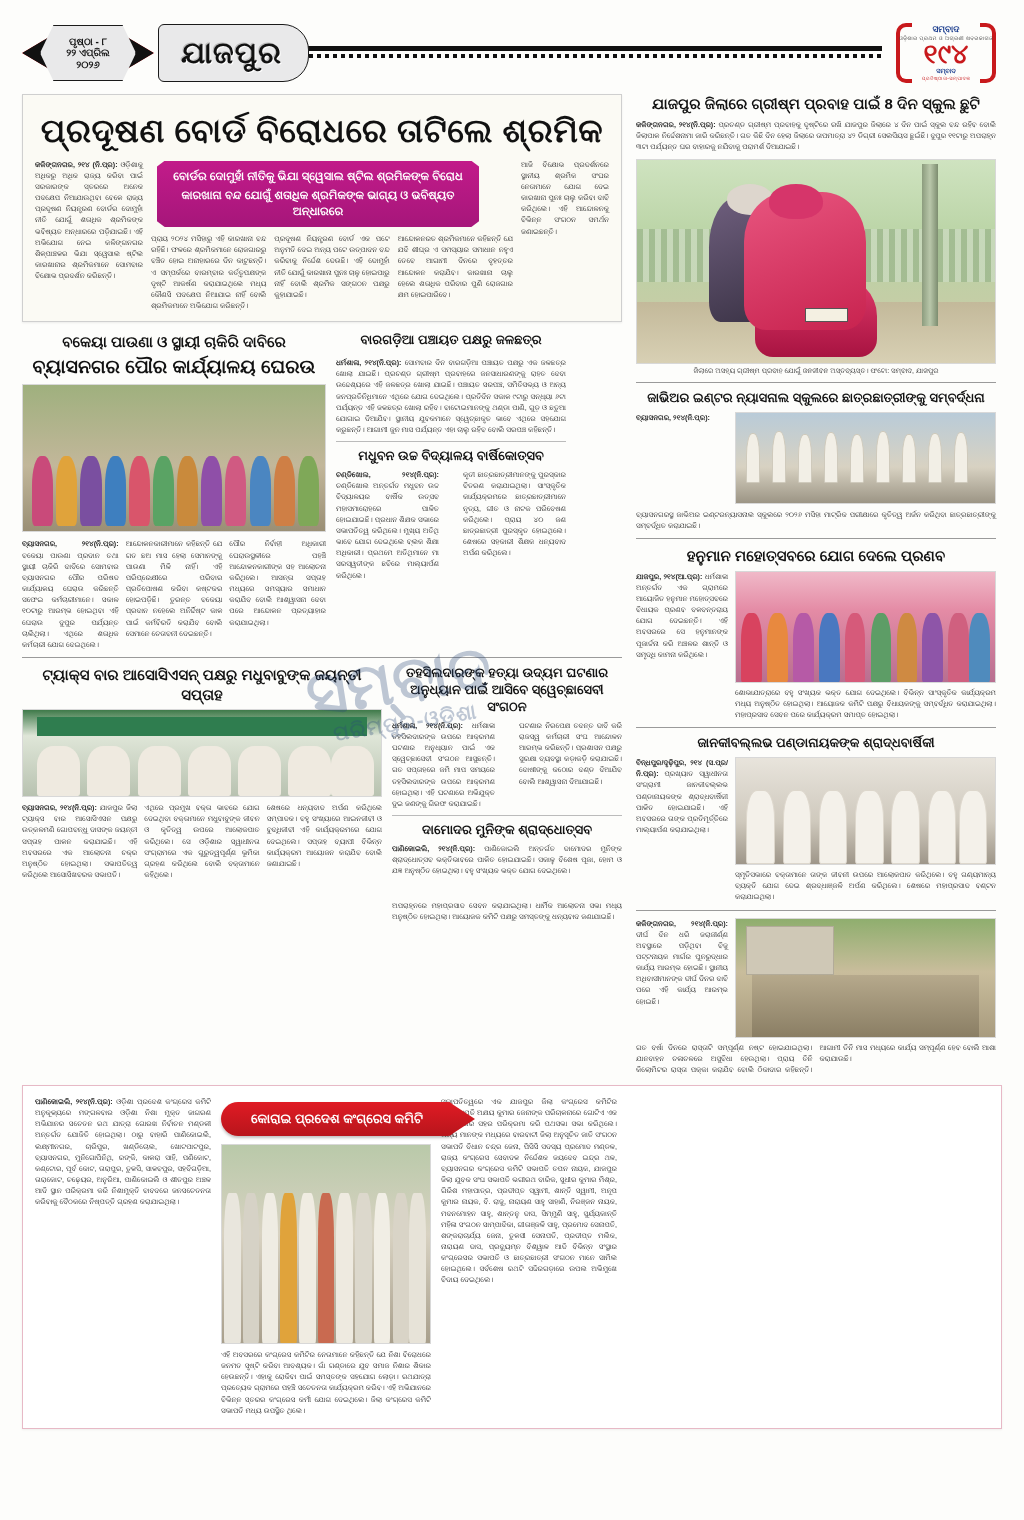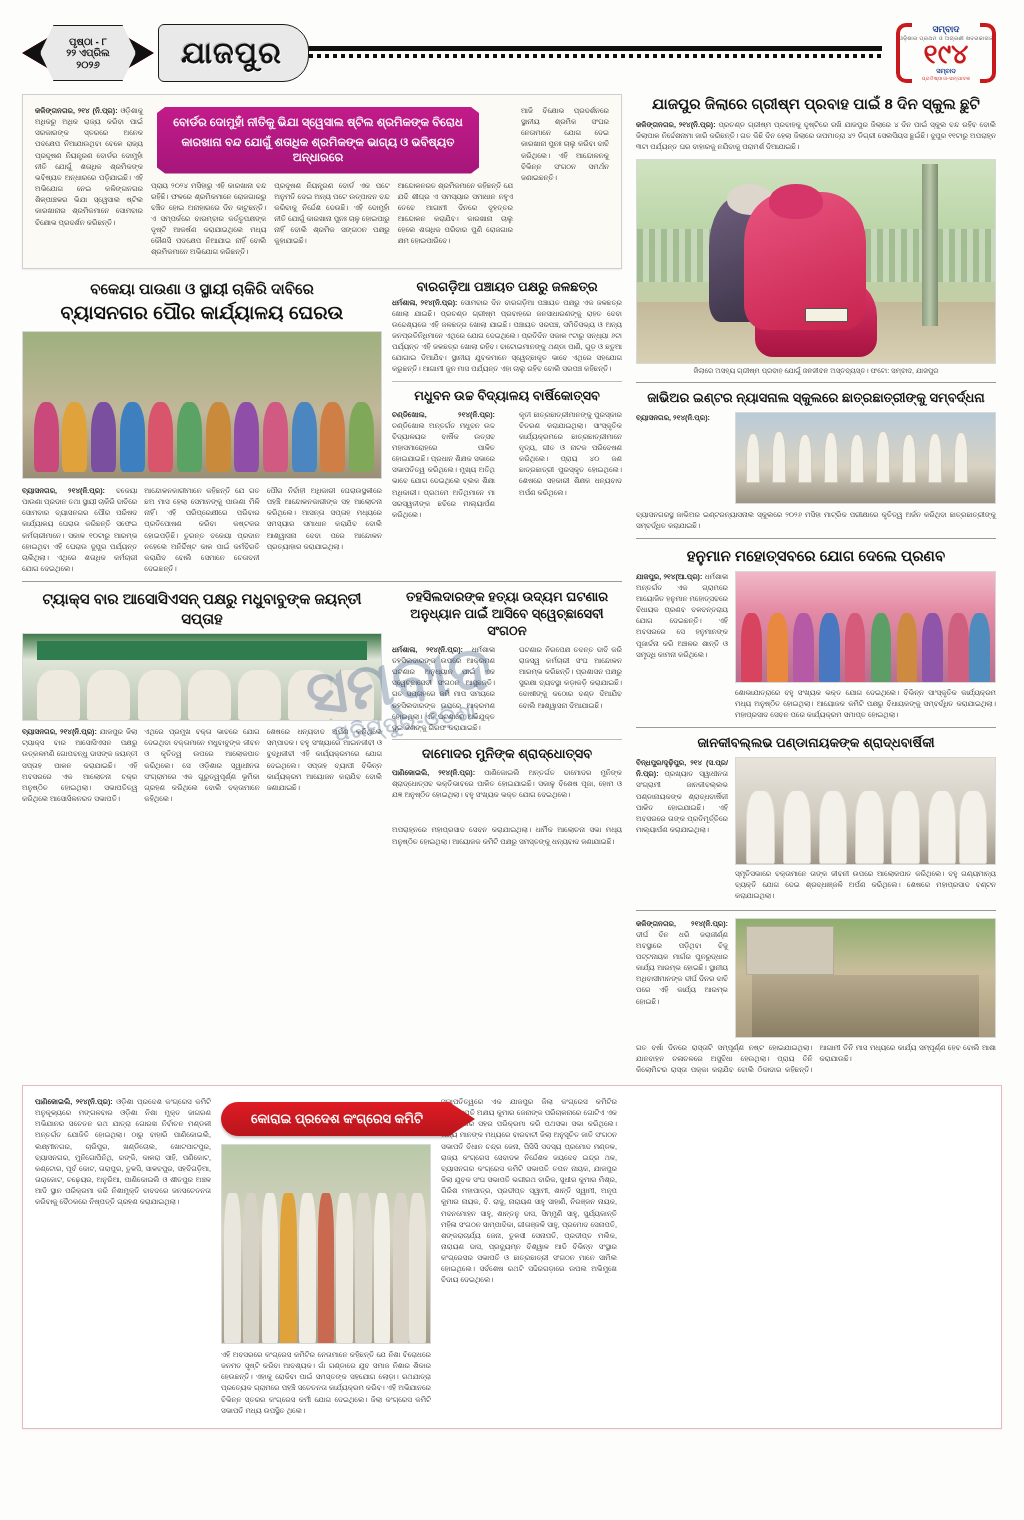--- a/index.html
+++ b/index.html
@@ -250,20 +250,21 @@
         <div class="logo-foot">ପ୍ରତିଷ୍ଠାତା-ସମ୍ପାଦକ</div>
       </div>
     </div>
   </div>
 
   <div class="content">
 
     <div class="col-left">
 
       <div class="lead-box">
+        <div class="lead-head">ପ୍ରଦୂଷଣ ବୋର୍ଡ ବିରୋଧରେ ତାଟିଲେ ଶ୍ରମିକ</div>
         <div class="lead-body">
           <div class="lead-col w-wide">
             <b>କଳିଙ୍ଗନଗର, ୨୧୪ (ନି.ପ୍ର):</b>
             <span>ଓଡ଼ିଶାକୁ ଅଧିକରୁ ଅଧିକ ରାଜ୍ୟ କରିବା ପାଇଁ ସରକାରଙ୍କ ସ୍ତରରେ ଅନେକ ପଦକ୍ଷେପ ନିଆଯାଉଥିବା ବେଳେ ରାଜ୍ୟ ପ୍ରଦୂଷଣ ନିୟନ୍ତ୍ରଣ ବୋର୍ଡର ଦୋମୁହାଁ ନୀତି ଯୋଗୁଁ ଶତାଧିକ ଶ୍ରମିକଙ୍କ ଭବିଷ୍ୟତ ଅନ୍ଧାରରେ ପଡ଼ିଯାଇଛି। ଏହି ଅଭିଯୋଗ ନେଇ କଳିଙ୍ଗନଗର ଶିଳ୍ପାଞ୍ଚଳର ଭିଯା ସ୍ୱେସାଲ ଷ୍ଟିଲ କାରଖାନାର ଶ୍ରମିକମାନେ ସୋମବାର ବିକ୍ଷୋଭ ପ୍ରଦର୍ଶନ କରିଛନ୍ତି।</span>
           </div>
           <div style="flex:1;">
             <div class="magenta-box">
               <div class="ln">ବୋର୍ଡର ଦୋମୁହାଁ ନୀତିକୁ ଭିଯା ସ୍ୱେସାଲ ଷ୍ଟିଲ ଶ୍ରମିକଙ୍କ ବିରୋଧ</div>
               <div class="ln">କାରଖାନା ବନ୍ଦ ଯୋଗୁଁ ଶତାଧିକ ଶ୍ରମିକଙ୍କ ଭାଗ୍ୟ ଓ ଭବିଷ୍ୟତ ଅନ୍ଧାରରେ</div>
             </div>
@@ -272,21 +273,21 @@
               <div class="lead-col" style="width:33%">ପ୍ରଦୂଷଣ ନିୟନ୍ତ୍ରଣ ବୋର୍ଡ ଏକ ପଟେ ଅନୁମତି ଦେଇ ଅନ୍ୟ ପଟେ ଉତ୍ପାଦନ ବନ୍ଦ କରିବାକୁ ନିର୍ଦ୍ଦେଶ ଦେଉଛି। ଏହି ଦୋମୁହାଁ ନୀତି ଯୋଗୁଁ କାରଖାନା ପୁନଃ ଚାଳୁ ହୋଇପାରୁ ନାହିଁ ବୋଲି ଶ୍ରମିକ ସଙ୍ଗଠନ ପକ୍ଷରୁ କୁହାଯାଇଛି।</div>
               <div class="lead-col" style="width:33%">ଆନ୍ଦୋଳନରତ ଶ୍ରମିକମାନେ କହିଛନ୍ତି ଯେ ଯଦି ଶୀଘ୍ର ଏ ସମସ୍ୟାର ସମାଧାନ ନହୁଏ ତେବେ ଆଗାମୀ ଦିନରେ ବୃହତ୍ତର ଆନ୍ଦୋଳନ କରାଯିବ। କାରଖାନା ଚାଲୁ ହେଲେ ଶତାଧିକ ପରିବାର ପୁଣି ରୋଜଗାର କ୍ଷମ ହୋଇପାରିବେ।</div>
             </div>
           </div>
           <div class="lead-col">ଆଜି ବିକ୍ଷୋଭ ପ୍ରଦର୍ଶନରେ ସ୍ଥାନୀୟ ଶ୍ରମିକ ସଂଘର ନେତାମାନେ ଯୋଗ ଦେଇ କାରଖାନା ପୁନଃ ଚାଲୁ କରିବା ଦାବି କରିଥିଲେ। ଏହି ଆନ୍ଦୋଳନକୁ ବିଭିନ୍ନ ସଂଗଠନ ସମର୍ଥନ ଜଣାଇଛନ୍ତି।</div>
         </div>
       </div>
 
       <div style="display:flex; gap:10px;">
 
-        <div style="width:360px;">
+        <div style="width:304px;">
           <div class="kicker">ବକେୟା ପାଉଣା ଓ ସ୍ଥାୟୀ ଚାକିରି ଦାବିରେ</div>
           <div class="hl-l" style="margin-top:3px;">ବ୍ୟାସନଗର ପୌର କାର୍ଯ୍ୟାଳୟ ଘେରଉ</div>
           <div class="photo ph-crowd" style="margin-top:6px;">
             <div class="c" style="left:3%;background:#c94a7a"></div>
               <div class="c" style="left:11%;background:#e0a33b"></div>
             <div class="c" style="left:19%;background:#7a4fa0"></div>
               <div class="c" style="left:27%;background:#3e7fbf"></div>
             <div class="c" style="left:35%;background:#d9556b"></div>
               <div class="c" style="left:43%;background:#5aa364"></div>
             <div class="c" style="left:51%;background:#c98a3c"></div>
@@ -302,21 +303,21 @@
               <span>ବକେୟା ପାଉଣା ପ୍ରଦାନ ତଥା ସ୍ଥାୟୀ ଚାକିରି ଦାବିରେ ସୋମବାର ବ୍ୟାସନଗର ପୌର ପରିଷଦ କାର୍ଯ୍ୟାଳୟ ଘେରାଉ କରିଛନ୍ତି ସଫେଇ କର୍ମଚାରୀମାନେ। ସକାଳ ୧୦ଟାରୁ ଆରମ୍ଭ ହୋଇଥିବା ଏହି ଘେରାଉ ଦୁପୁର ପର୍ଯ୍ୟନ୍ତ ଚାଲିଥିଲା। ଏଥିରେ ଶତାଧିକ କର୍ମଚାରୀ ଯୋଗ ଦେଇଥିଲେ।</span>
             </div>
             <div class="body-txt">ଆନ୍ଦୋଳନକାରୀମାନେ କହିଛନ୍ତି ଯେ ଗତ ଛଅ ମାସ ହେଲା ସେମାନଙ୍କୁ ପାଉଣା ମିଳି ନାହିଁ। ଏହି ପରିପ୍ରେକ୍ଷୀରେ ପରିବାର ପ୍ରତିପୋଷଣ କରିବା କଷ୍ଟକର ହୋଇପଡ଼ିଛି। ତୁରନ୍ତ ବକେୟା ପ୍ରଦାନ ନହେଲେ ଅନିର୍ଦ୍ଦିଷ୍ଟ କାଳ ପାଇଁ କର୍ମବିରତି କରାଯିବ ବୋଲି ସେମାନେ ଚେତାବନୀ ଦେଇଛନ୍ତି।</div>
             <div class="body-txt">ପୌର ନିର୍ବାହୀ ଅଧିକାରୀ ଘେରାଉସ୍ଥଳୀରେ ପହଞ୍ଚି ଆନ୍ଦୋଳନକାରୀଙ୍କ ସହ ଆଲୋଚନା କରିଥିଲେ। ଆସନ୍ତା ସପ୍ତାହ ମଧ୍ୟରେ ସମସ୍ୟାର ସମାଧାନ କରାଯିବ ବୋଲି ଆଶ୍ୱାସନା ଦେବା ପରେ ଆନ୍ଦୋଳନ ପ୍ରତ୍ୟାହାର କରାଯାଇଥିଲା।</div>
           </div>
         </div>
 
         <div style="width:230px;">
           <div>
             <div class="hl-s">ବାରଗଡ଼ିଆ ପଞ୍ଚାୟତ ପକ୍ଷରୁ ଜଳଛତ୍ର</div>
-            <div class="body-txt" style="margin-top:1px;">
+            <div class="body-txt" style="margin-top:8px;">
               <b>ଧର୍ମଶାଳା, ୨୧୪(ନି.ପ୍ର):</b>
               <span>ସୋମବାର ଦିନ ବାରଗଡ଼ିଆ ପଞ୍ଚାୟତ ପକ୍ଷରୁ ଏକ ଜଳଛତ୍ର ଖୋଲା ଯାଇଛି। ପ୍ରଚଣ୍ଡ ଗ୍ରୀଷ୍ମ ପ୍ରବାହରେ ଜନସାଧାରଣଙ୍କୁ ରାହତ ଦେବା ଉଦ୍ଦେଶ୍ୟରେ ଏହି ଜଳଛତ୍ର ଖୋଲା ଯାଇଛି। ପଞ୍ଚାୟତ ସରପଞ୍ଚ, ସମିତିସଭ୍ୟ ଓ ଅନ୍ୟ ଜନପ୍ରତିନିଧିମାନେ ଏଥିରେ ଯୋଗ ଦେଇଥିଲେ। ପ୍ରତିଦିନ ସକାଳ ୯ଟାରୁ ସନ୍ଧ୍ୟା ୬ଟା ପର୍ଯ୍ୟନ୍ତ ଏହି ଜଳଛତ୍ର ଖୋଲା ରହିବ। ବାଟୋଇମାନଙ୍କୁ ଥଣ୍ଡା ପାଣି, ଗୁଡ଼ ଓ ଛତୁଆ ଯୋଗାଇ ଦିଆଯିବ। ସ୍ଥାନୀୟ ଯୁବକମାନେ ସ୍ୱେଚ୍ଛାକୃତ ଭାବେ ଏଥିରେ ସହଯୋଗ କରୁଛନ୍ତି। ଆଗାମୀ ଜୁନ ମାସ ପର୍ଯ୍ୟନ୍ତ ଏହା ଚାଲୁ ରହିବ ବୋଲି ସରପଞ୍ଚ କହିଛନ୍ତି।</span>
             </div>
           </div>
           <div class="rule-thin"></div>
           <div>
             <div class="hl-s">ମଧୁବନ ଉଚ୍ଚ ବିଦ୍ୟାଳୟ ବାର୍ଷିକୋତ୍ସବ</div>
             <div class="two" style="margin-top:4px;">
               <div class="body-txt">
                 <b>ଚଣ୍ଡିଖୋଲ, ୨୧୪(ନି.ପ୍ର):</b>
@@ -339,21 +340,21 @@
               <div class="m" style="left:18%;"></div>
             <div class="m" style="left:32%;"></div>
               <div class="m" style="left:46%;"></div>
             <div class="m" style="left:60%;"></div>
               <div class="m" style="left:74%;"></div>
             <div class="m" style="left:86%;"></div>
           </div>
           <div class="three" style="margin-top:5px;">
             <div class="body-txt">
               <b>ବ୍ୟାସନଗର, ୨୧୪(ନି.ପ୍ର):</b>
-              <span>ଯାଜପୁର ଜିଲା ଟ୍ୟାକ୍ସ ବାର ଆସୋସିଏସନ ପକ୍ଷରୁ ଉତ୍କଳମଣି ଗୋପବନ୍ଧୁ ଦାସଙ୍କ ଜୟନ୍ତୀ ସପ୍ତାହ ପାଳନ କରାଯାଇଛି। ଏହି ଅବସରରେ ଏକ ଆଲୋଚନା ଚକ୍ର ଅନୁଷ୍ଠିତ ହୋଇଥିଲା। ସଭାପତିତ୍ୱ କରିଥିଲେ ଆସୋସିଳନରତ ସଭାପତି।</span>
+              <span>ଯାଜପୁର ଜିଲା ଟ୍ୟାକ୍ସ ବାର ଆସୋସିଏସନ ପକ୍ଷରୁ ଉତ୍କଳମଣି ଗୋପବନ୍ଧୁ ଦାସଙ୍କ ଜୟନ୍ତୀ ସପ୍ତାହ ପାଳନ କରାଯାଇଛି। ଏହି ଅବସରରେ ଏକ ଆଲୋଚନା ଚକ୍ର ଅନୁଷ୍ଠିତ ହୋଇଥିଲା। ସଭାପତିତ୍ୱ କରିଥିଲେ ଆସୋସିଖବରକ ସଭାପତି।</span>
             </div>
             <div class="body-txt">ଏଥିରେ ପ୍ରମୁଖ ବକ୍ତା ଭାବରେ ଯୋଗ ଦେଇଥିବା ବକ୍ତାମାନେ ମଧୁବାବୁଙ୍କ ଜୀବନ ଓ କୃତିତ୍ୱ ଉପରେ ଆଲୋକପାତ କରିଥିଲେ। ସେ ଓଡ଼ିଶାର ସ୍ୱାଧୀନତା ସଂଗ୍ରାମରେ ଏକ ଗୁରୁତ୍ୱପୂର୍ଣ୍ଣ ଭୂମିକା ଗ୍ରହଣ କରିଥିଲେ ବୋଲି ବକ୍ତାମାନେ କହିଥିଲେ।</div>
             <div class="body-txt">ଶେଷରେ ଧନ୍ୟବାଦ ଅର୍ପଣ କରିଥିଲେ ସମ୍ପାଦକ। ବହୁ ସଂଖ୍ୟାରେ ଆଇନଜୀବୀ ଓ ବୁଦ୍ଧିଜୀବୀ ଏହି କାର୍ଯ୍ୟକ୍ରମରେ ଯୋଗ ଦେଇଥିଲେ। ସପ୍ତାହ ବ୍ୟାପୀ ବିଭିନ୍ନ କାର୍ଯ୍ୟକ୍ରମ ଆୟୋଜନ କରାଯିବ ବୋଲି ଜଣାଯାଇଛି।</div>
           </div>
         </div>
 
         <div style="width:230px;">
           <div>
             <div class="hl-s">ତହସିଲଦାରଙ୍କ ହତ୍ୟା ଉଦ୍ୟମ ଘଟଣାର</div>
             <div class="hl-s">ଅନୁଧ୍ୟାନ ପାଇଁ ଆସିବେ ସ୍ୱେଚ୍ଛାସେବୀ ସଂଗଠନ</div>
@@ -458,21 +459,21 @@
 
       <div class="rule"></div>
 
       <div>
         <div class="hl-s">ଜାନକୀବଲ୍ଲଭ ପଣ୍ଡାନାୟକଙ୍କ ଶ୍ରାଦ୍ଧବାର୍ଷିକୀ</div>
         <div style="display:flex; gap:7px; margin-top:5px;">
           <div class="body-txt" style="width:92px;">
             <b>ବିନ୍ଧପୁର/ଦୃଢ଼ିପୁର, ୨୧୪ (ସ.ପ୍ର/ନି.ପ୍ର):</b>
             <span>ପ୍ରଖ୍ୟାତ ସ୍ୱାଧୀନତା ସଂଗ୍ରାମୀ ଜାନକୀବଲ୍ଲଭ ପଣ୍ଡାନାୟକଙ୍କ ଶ୍ରାଦ୍ଧବାର୍ଷିକୀ ପାଳିତ ହୋଇଯାଇଛି। ଏହି ଅବସରରେ ତାଙ୍କ ପ୍ରତିମୂର୍ତ୍ତିରେ ମାଲ୍ୟାର୍ପଣ କରାଯାଇଥିଲା।</span>
           </div>
-          <div style="flex:1;font-family:Liberation Serif, serif;">
+          <div style="flex:1;">
             <div class="photo ph-anniv">
               <div class="p" style="left:4%;"></div>
                 <div class="p" style="left:18%;"></div>
               <div class="p" style="left:32%;"></div>
                 <div class="p" style="left:46%;"></div>
               <div class="p" style="left:60%;"></div>
                 <div class="p" style="left:74%;"></div>
               <div class="p" style="left:86%;"></div>
             </div>
             <div class="body-txt" style="margin-top:4px;">ସ୍ମୃତିସଭାରେ ବକ୍ତାମାନେ ତାଙ୍କ ଜୀବନୀ ଉପରେ ଆଲୋକପାତ କରିଥିଲେ। ବହୁ ଗଣ୍ୟମାନ୍ୟ ବ୍ୟକ୍ତି ଯୋଗ ଦେଇ ଶ୍ରଦ୍ଧାଞ୍ଜଳି ଅର୍ପଣ କରିଥିଲେ। ଶେଷରେ ମହାପ୍ରସାଦ ବଣ୍ଟନ କରାଯାଇଥିଲା।</div>

